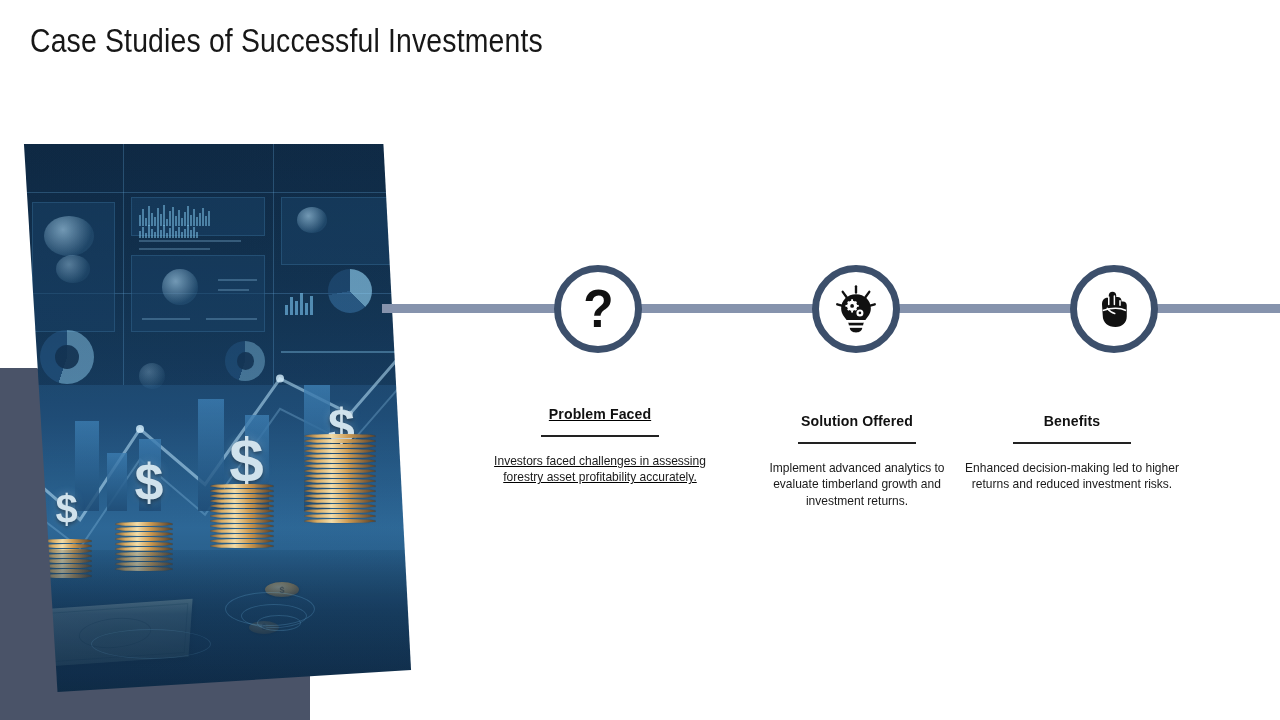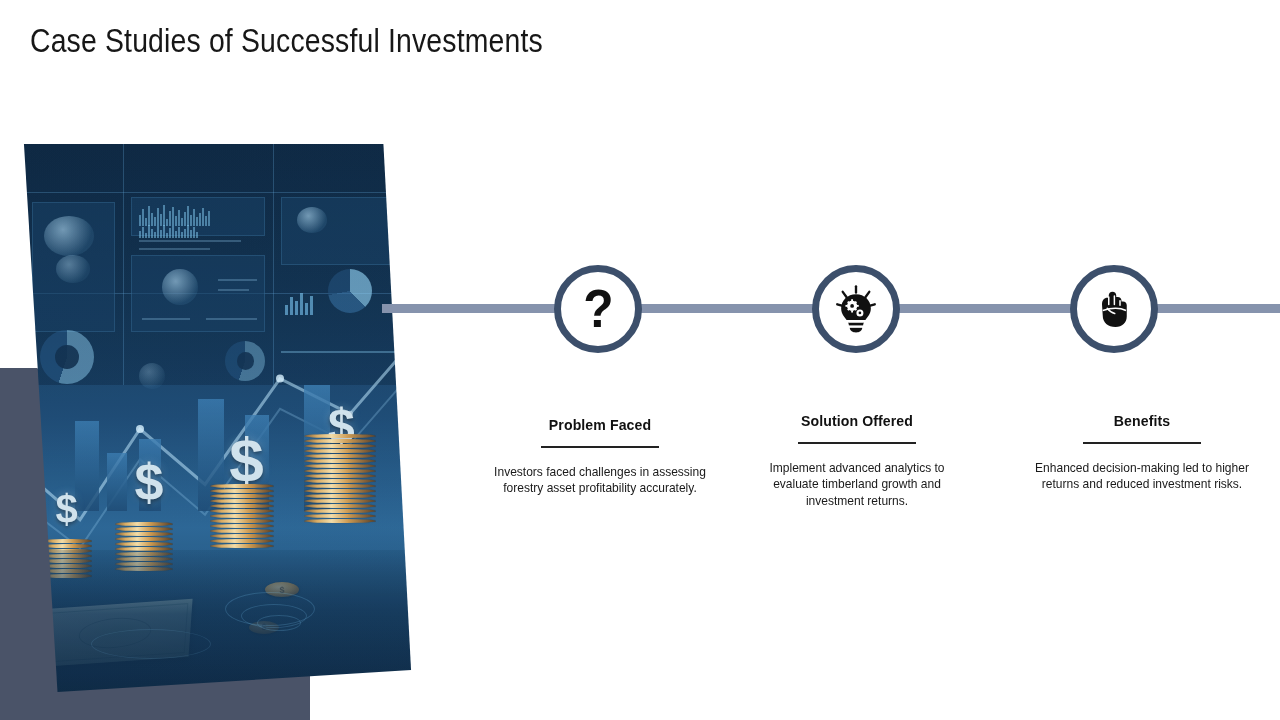--- a/index.html
+++ b/index.html
@@ -182,23 +182,23 @@
     margin-top:-3px; transform:scaleX(0.92);
   }
 
   
   .step-block {
     position:absolute;
     width:230px;
     text-align:center;
     z-index:4;
   }
-  #step-block-1 { left:485px; top:416px; }
+  #step-block-1 { left:485px; top:405px;text-decoration:underline; }
   #step-block-2 { left:742px; top:412px; }
-  #step-block-3 { left:1027px; top:412px; }
+  #step-block-3 { left:957px; top:412px; }
 
   .step-heading {
     font-size:15px;
     font-weight:700;
     color:#111;
     letter-spacing:0.1px;
     transform:scaleX(0.94);
   }
   .step-rule {
     width:118px; height:1.6px;

